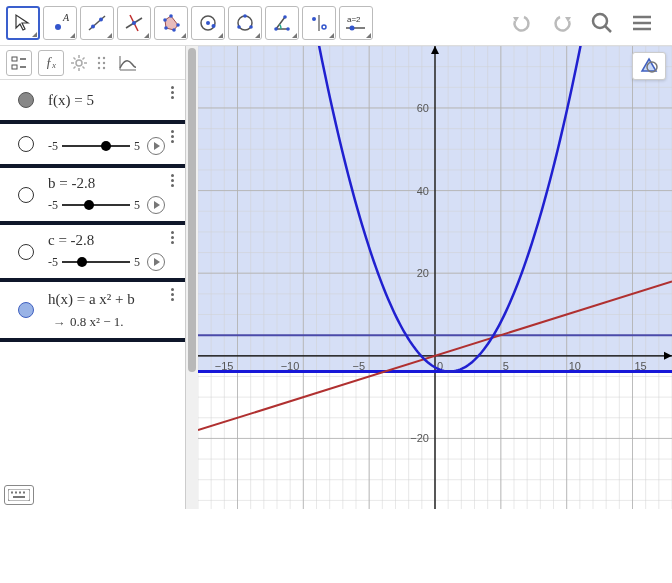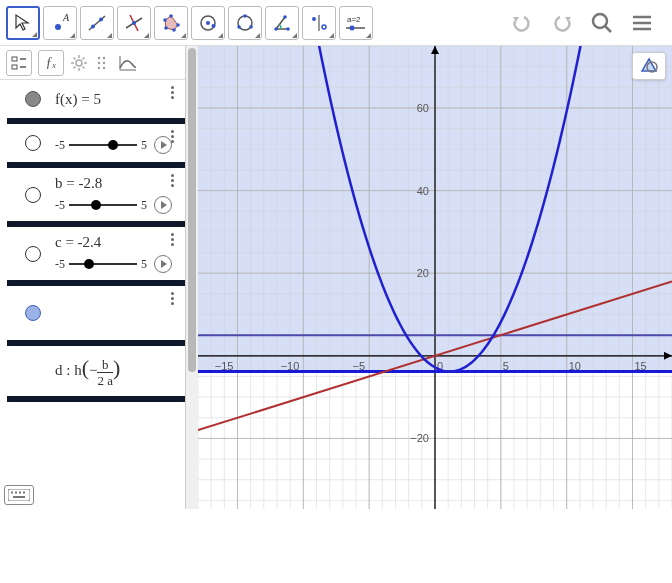--- a/index.html
+++ b/index.html
@@ -13,21 +13,21 @@
   .toolbar-right { margin-left: auto; display: flex; gap: 12px; align-items: center; padding-right: 10px; }
   .right-icon { width: 28px; height: 28px; display: flex; align-items: center; justify-content: center; color: #888; cursor: pointer; }
   
   .main { display: flex; height: 463px; }
   .algebra-panel { width: 186px; border-right: 1px solid #ccc; display: flex; flex-direction: column; overflow: hidden; background: #fff; position: relative; }
   .algebra-header { height: 34px; display: flex; align-items: center; gap: 6px; padding: 0 6px; border-bottom: 1px solid #ddd; }
   .hdr-btn { width: 26px; height: 26px; border: 1px solid #bbb; border-radius: 3px; display: flex; align-items: center; justify-content: center; background: #fff; cursor: pointer; }
   .hdr-icon { width: 18px; height: 20px; display: flex; align-items: center; justify-content: center; color: #666; cursor: pointer; }
   
   .algebra-list { flex: 1; overflow-y: auto; }
-  .algebra-row { display: flex; align-items: center; min-height: 44px; border-bottom: 6px solid #0f172a; padding: 4px 4px; position: relative; margin-left: 7px; }
+  .algebra-row { display: flex; align-items: center; min-height: 44px; border-bottom: 4px solid #0f172a; padding: 4px 4px; position: relative; }
   .bullet-cell { width: 44px; display: flex; align-items: center; justify-content: center; }
   .bullet { width: 16px; height: 16px; border-radius: 50%; border: 1.5px solid #333; }
   .bullet.gray { background: #888; border-color: #555; }
   .bullet.red { background: #e07a7a; border-color: #a03030; }
   .bullet.white { background: #fff; }
   .bullet.blue { background: #99b3e6; border-color: #4060c0; }
   .row-content { flex: 1; font-family: "Times New Roman", serif; font-size: 15px; color: #333; padding: 3px 0; }
   .row-content .sub { font-size: 13px; color: #333; margin-top: 6px; }
   .menu-dots { width: 16px; display: flex; flex-direction: column; align-items: center; gap: 2px; margin-right: 3px; cursor: pointer; position: absolute; top: 6px; right: 2px; }
   .menu-dots span { width: 3px; height: 3px; background: #666; border-radius: 50%; }
@@ -276,21 +276,21 @@
             <span></span>
             <span></span>
           </div>
       </div>
 
       <div class="algebra-row">
         <div class="bullet-cell">
             <div class="bullet white"></div>
           </div>
         <div class="row-content">
-          <div>c = -2.4</div>
+          <div>c = -2.8</div>
           <div class="slider-row">
             <span>-5</span>
             <div class="slider-track">
                 <div class="slider-thumb" style="left:22%"></div>
               </div>
             <span>5</span>
             <div class="play-btn"></div>
           </div>
         </div>
         <div class="menu-dots">
@@ -298,34 +298,30 @@
             <span></span>
             <span></span>
           </div>
       </div>
 
       <div class="algebra-row" style="min-height:60px">
         <div class="bullet-cell">
             <div class="bullet blue"></div>
           </div>
         <div class="row-content">
+          <div>h(x) = a x² + b</div>
+          <div class="sub"><span class="arrow-indent">→</span><span>0.8 x² − 1.</span></div>
         </div>
         <div class="menu-dots">
             <span></span>
             <span></span>
             <span></span>
           </div>
       </div>
 
-      <div class="algebra-row" style="min-height:56px">
-        <div class="bullet-cell"></div>
-        <div class="row-content">
-          d : h<span style="font-size:22px">(</span>−<span class="frac"><div class="num">b</div><div class="den">2 a</div></span><span style="font-size:22px">)</span>
-        </div>
-      </div>
     </div>
 
     <div class="kbd-icon">
       <svg width="22" height="12">
           <rect x="0" y="0" width="22" height="12" rx="2" fill="none" stroke="#777"></rect>
           <g fill="#777">
             <rect x="3" y="2.5" width="2" height="2"></rect>
             <rect x="7" y="2.5" width="2" height="2"></rect>
             <rect x="11" y="2.5" width="2" height="2"></rect>
             <rect x="15" y="2.5" width="2" height="2"></rect>

